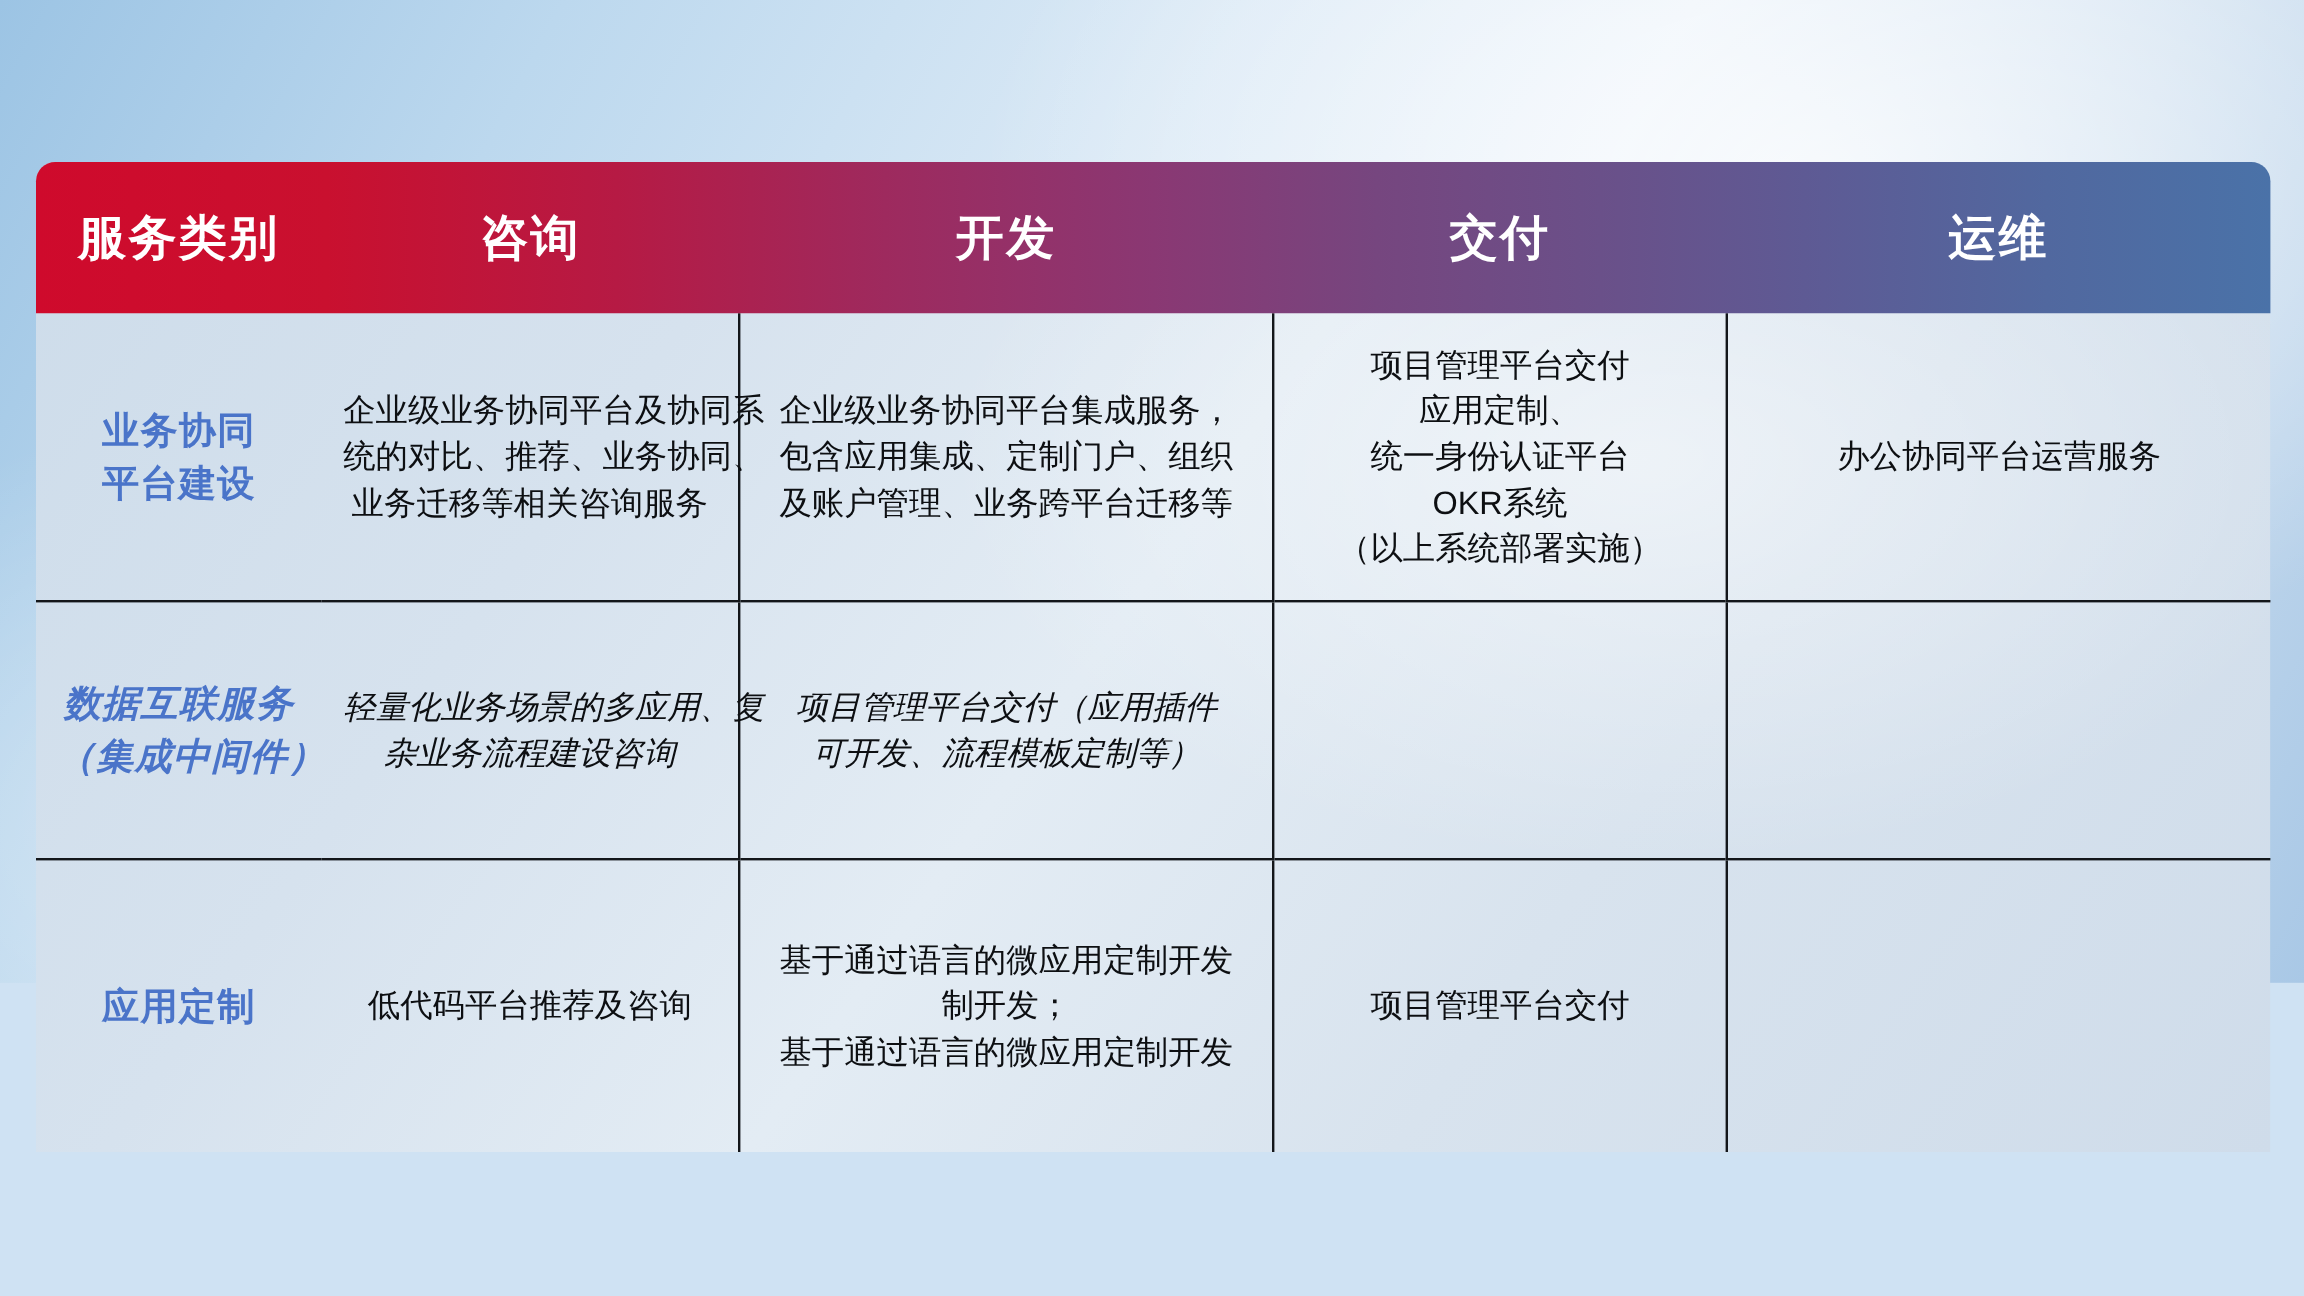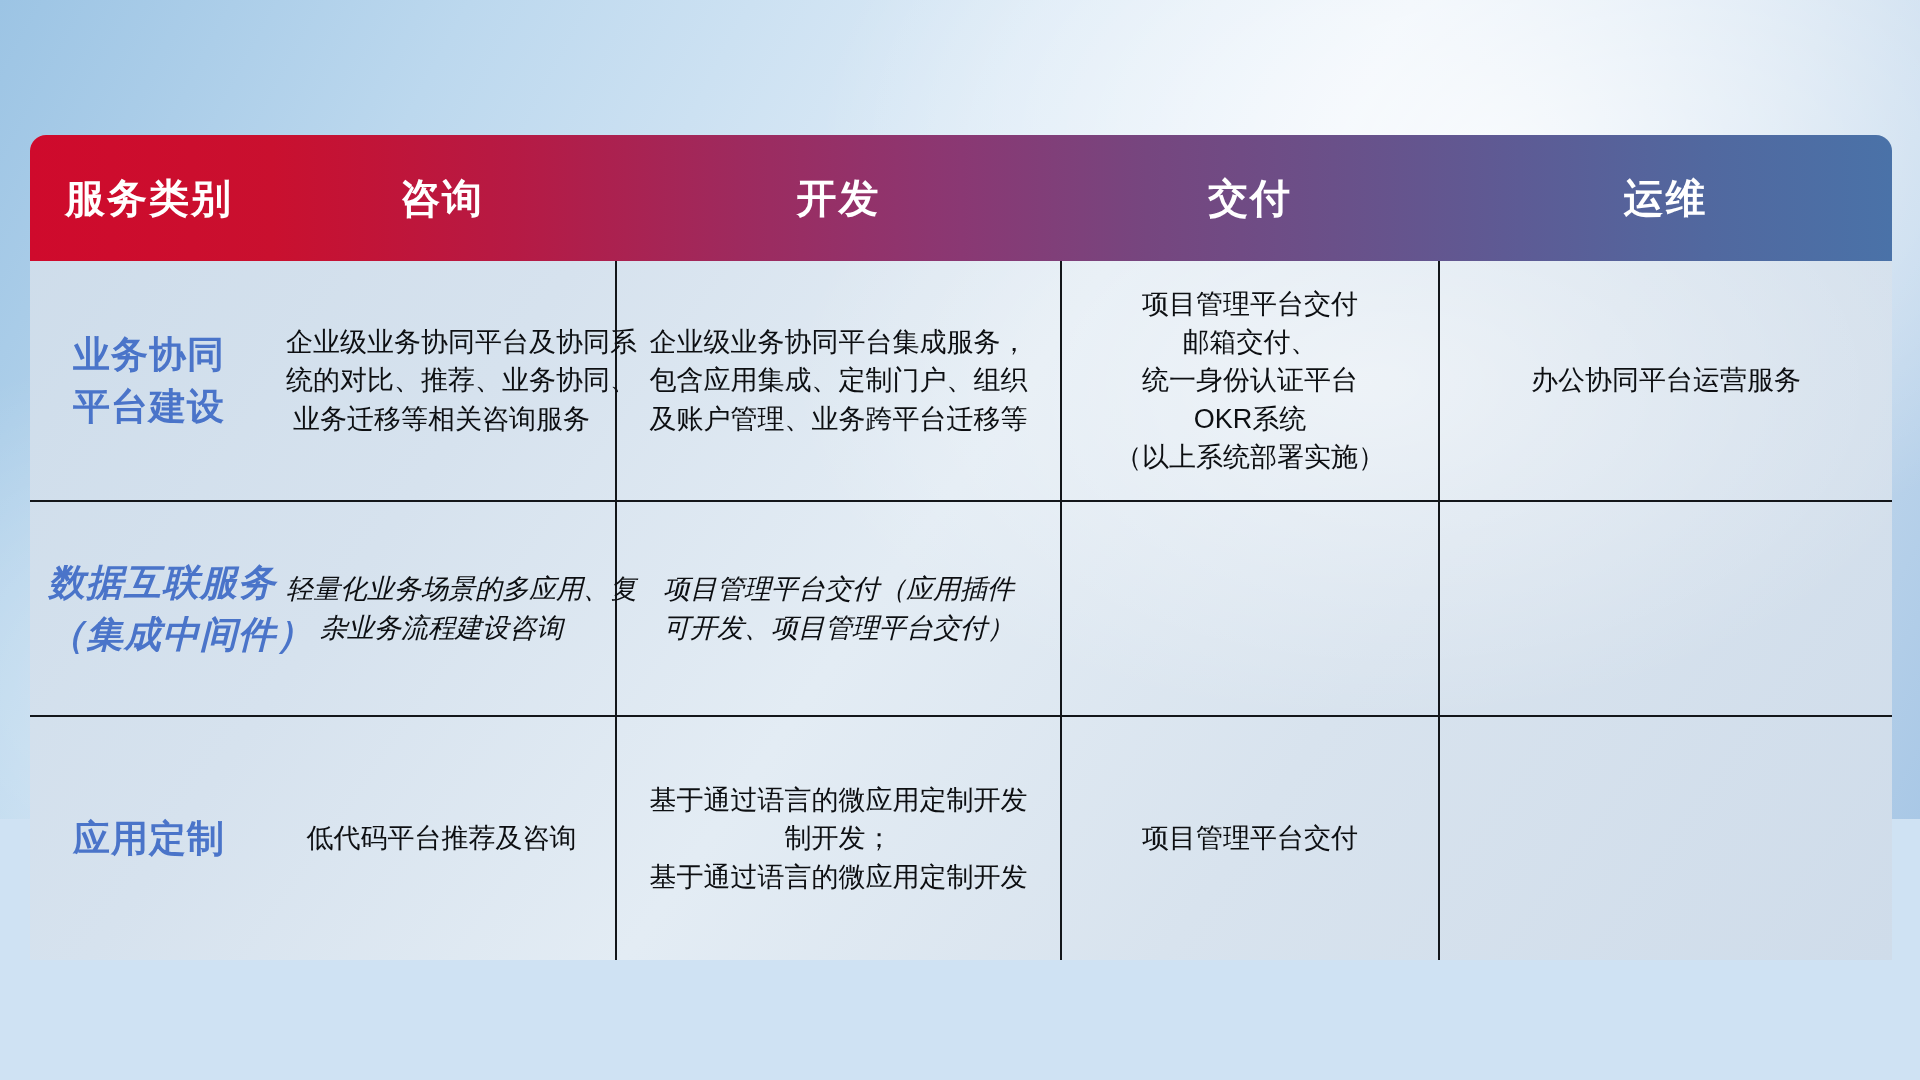--- a/index.html
+++ b/index.html
@@ -46,21 +46,21 @@
     font-size:27px;color:#0d0f12;line-height:1.42;
     background:transparent;
     margin-top:35px;
   }
   tbody tr{border-bottom:2.5px solid #13161a;}
   tbody tr:last-child{border-bottom:none;}
   tbody td+td{border-left:2.5px solid #13161a;}
   
   tbody td.c1{
     border-left:none;
-    color:#4a74c9;font-weight:bold;font-size:37px;line-height:1.4;
+    color:#4a74c9;font-weight:bold;font-size:31px;line-height:1.4;
     letter-spacing:1px;
   }
   tbody td.c2{border-left:none;}
   
   .nowrapline{display:block;white-space:nowrap;}
   
   col.w1{width:238px;}
   col.w2{width:348px;}
   col.w3{width:445px;}
   col.w4{width:378px;}
@@ -100,41 +100,41 @@
               <span class="nowrapline">统的对比、推荐、业务协同、</span>
               <span class="nowrapline">业务迁移等相关咨询服务</span>
             </td>
           <td>
               <span class="nowrapline">企业级业务协同平台集成服务，</span>
               <span class="nowrapline">包含应用集成、定制门户、组织</span>
               <span class="nowrapline">及账户管理、业务跨平台迁移等</span>
             </td>
           <td>
               <span class="nowrapline">项目管理平台交付</span>
-              <span class="nowrapline">邮箱交付、</span>
+              <span class="nowrapline">应用定制、</span>
               <span class="nowrapline">统一身份认证平台</span>
               <span class="nowrapline">OKR系统</span>
               <span class="nowrapline">（以上系统部署实施）</span>
             </td>
           <td>
               <span class="nowrapline">办公协同平台运营服务</span>
             </td>
         </tr>
         <tr style="height:215px;font-style:italic;">
           <td class="c1">
               <span class="nowrapline">数据互联服务</span>
               <span class="nowrapline">（集成中间件）</span>
             </td>
           <td class="c2">
               <span class="nowrapline">轻量化业务场景的多应用、复</span>
               <span class="nowrapline">杂业务流程建设咨询</span>
             </td>
           <td>
               <span class="nowrapline">项目管理平台交付（应用插件</span>
-              <span class="nowrapline">可开发、项目管理平台交付）</span>
+              <span class="nowrapline">可开发、流程模板定制等）</span>
             </td>
           <td></td>
           <td></td>
         </tr>
         <tr style="height:244px;">
           <td class="c1">
               <span class="nowrapline">应用定制</span>
             </td>
           <td class="c2">
               <span class="nowrapline">低代码平台推荐及咨询</span>

